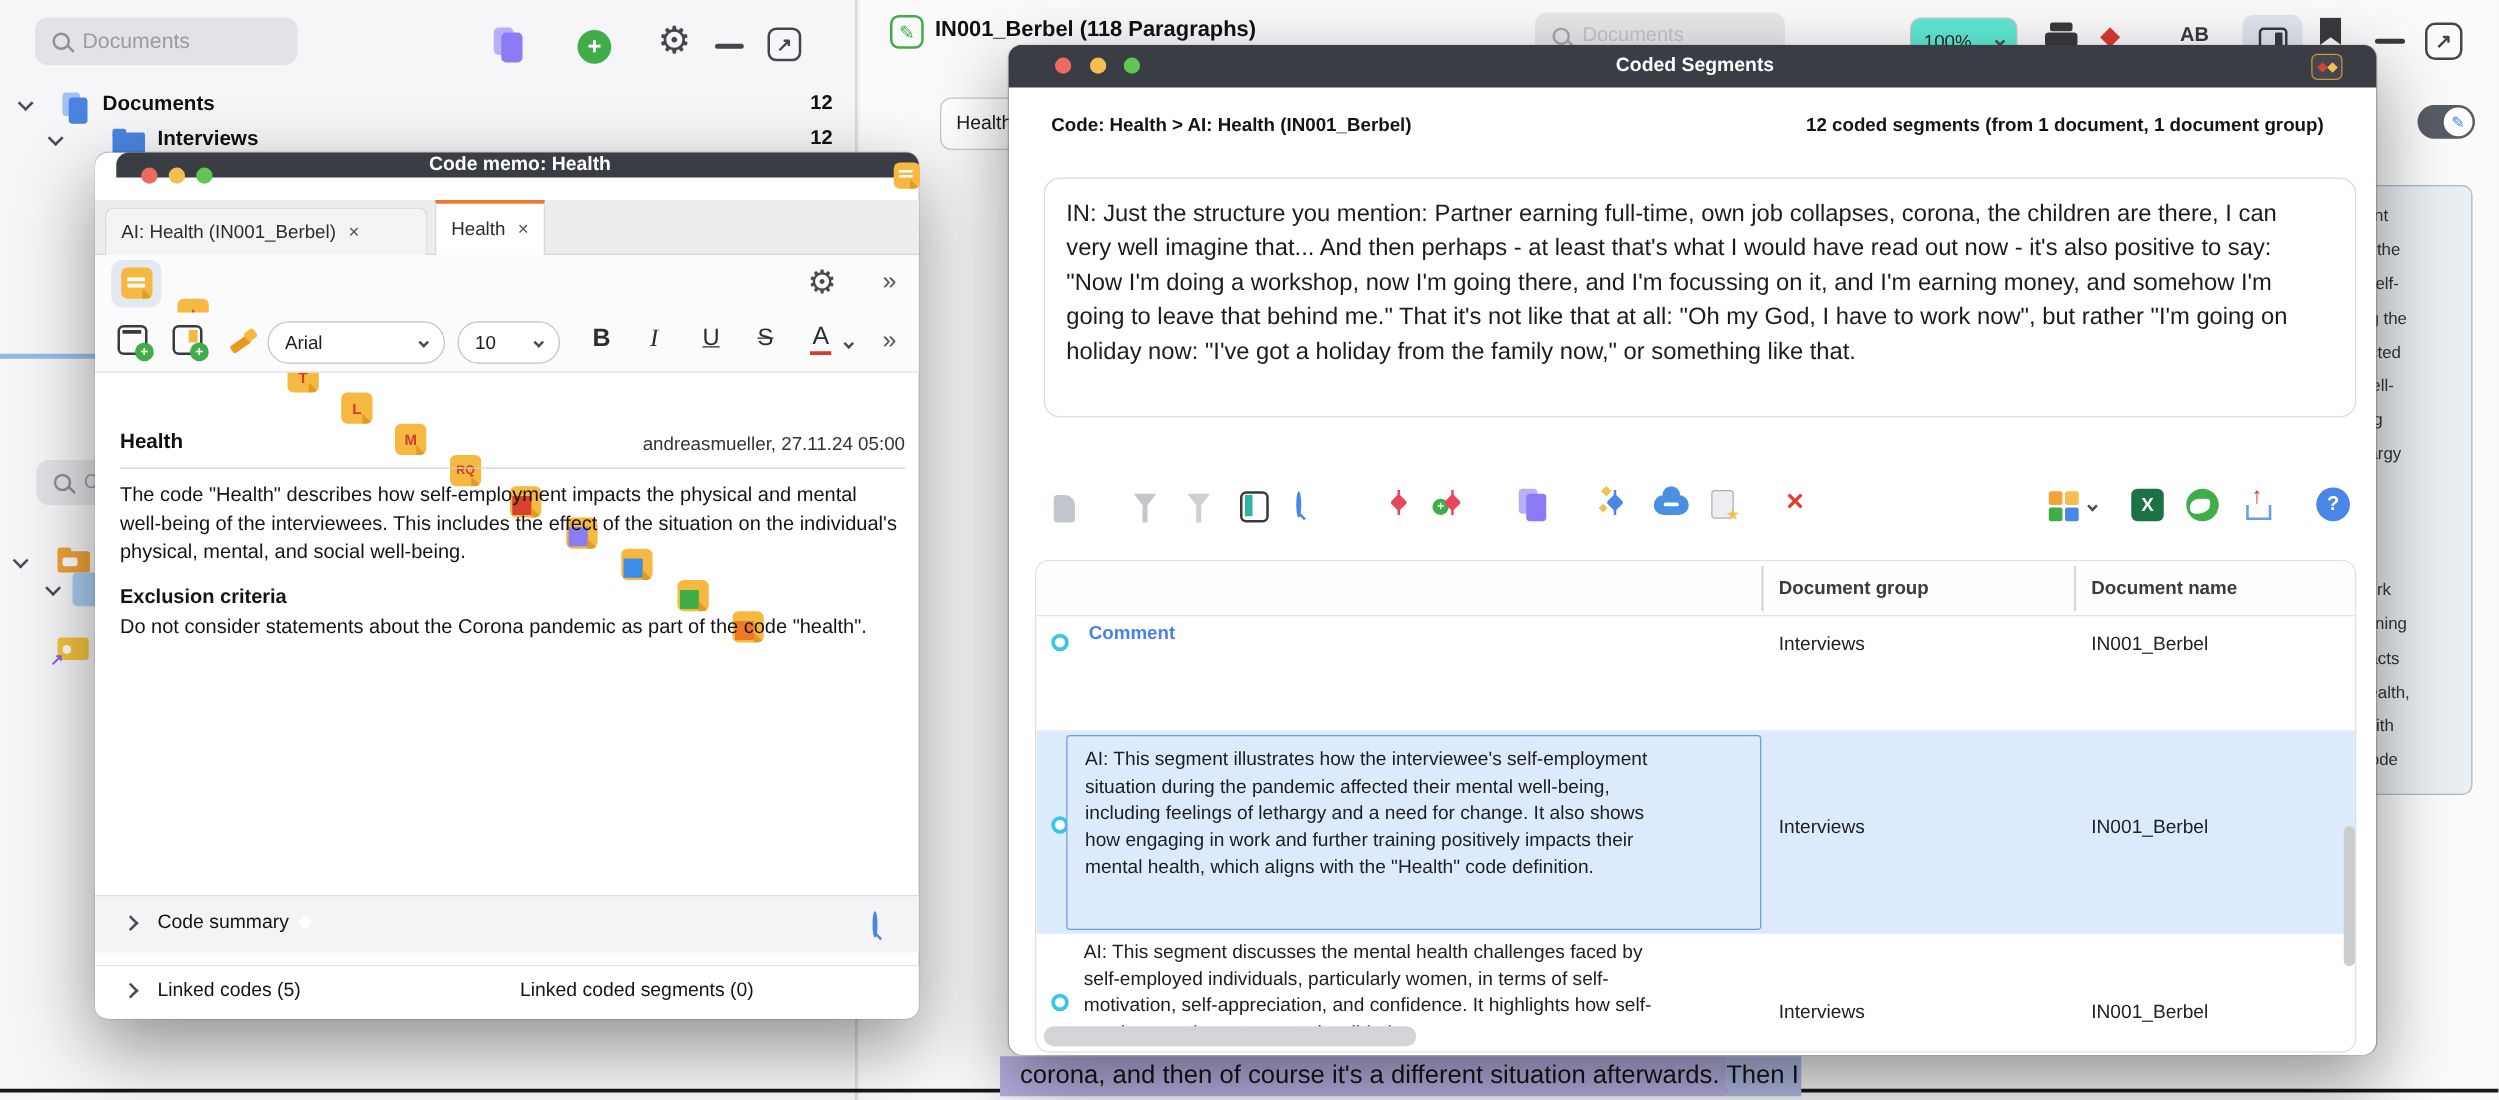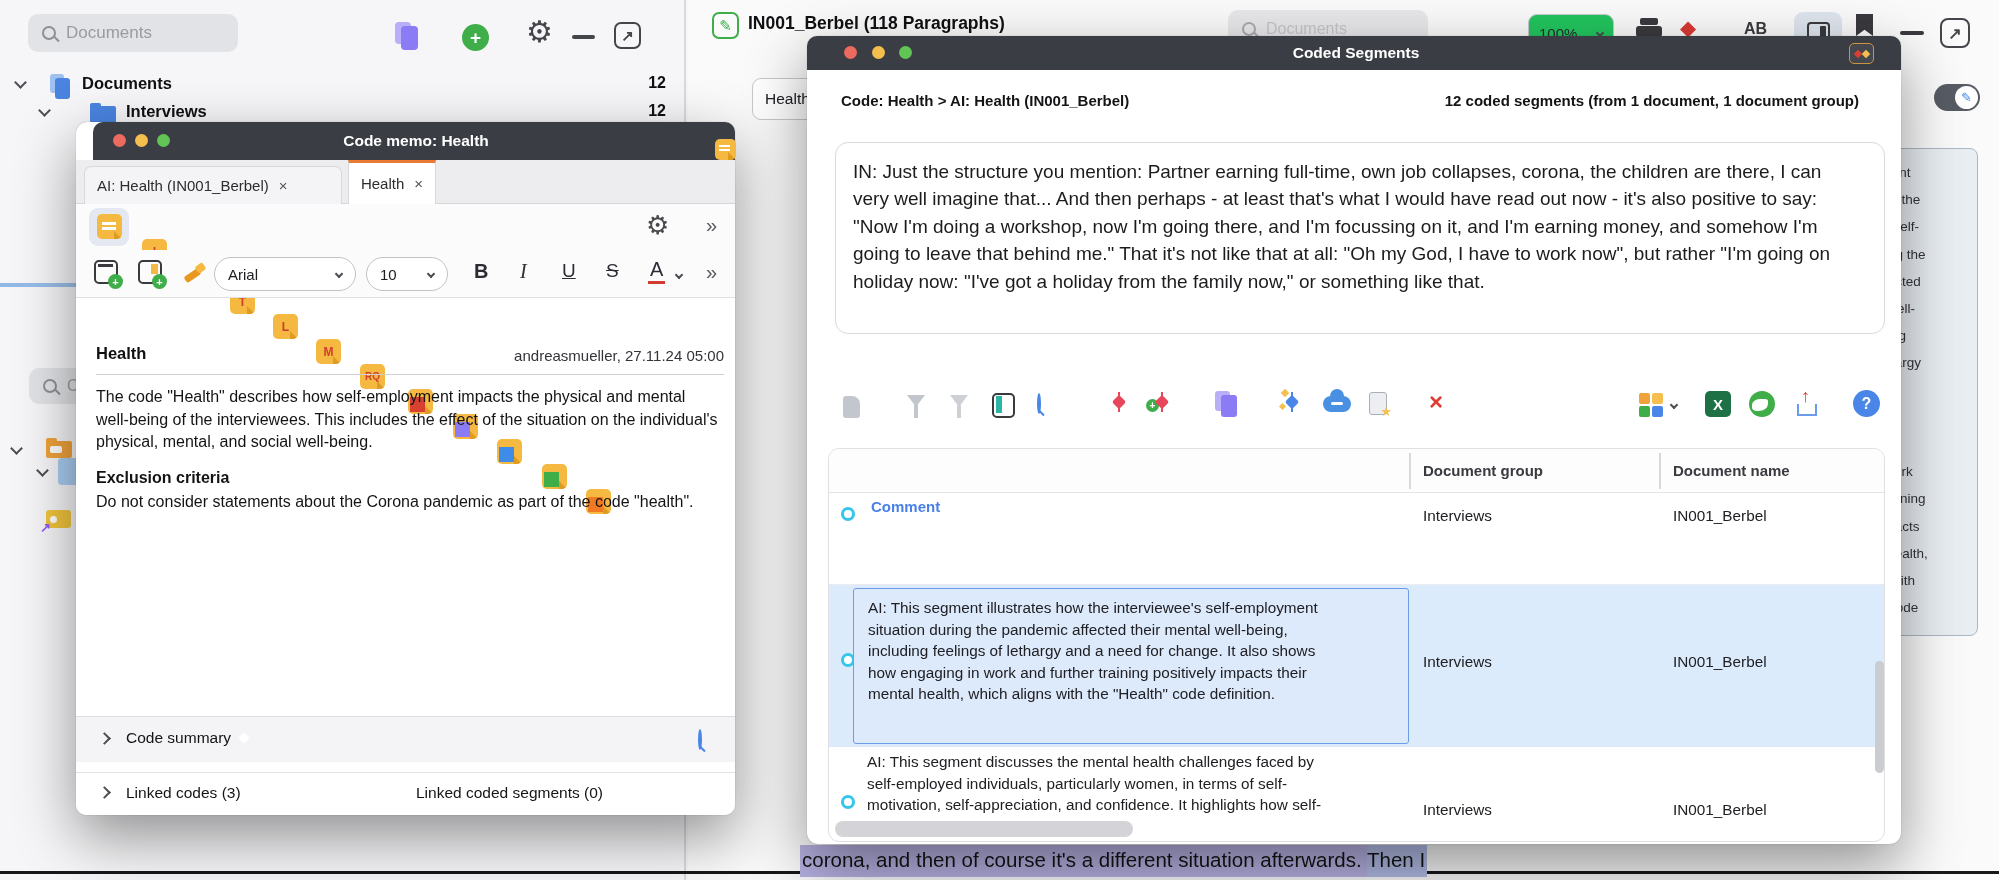--- a/index.html
+++ b/index.html
@@ -120,21 +120,21 @@
 
     <div class="abs" style="left:64px;top:78px;width:160px;height:42px;background:#fff;border:1.6px solid #c8c8cd;border-radius:9px;display:flex;align-items:center;padding:0 12px;">
       <span style="font-size:15.5px;color:#202024;white-space:nowrap;">Health &gt; AI</span>
     </div>
 
     <div class="abs pill" style="left:540px;top:10px;width:200px;height:38px;opacity:.75;">
       <span class="mag"></span>
       <span style="font-size:16px;color:#b3b4b9;">Documents</span>
     </div>
 
-    <div class="abs" style="left:840px;top:14px;width:86px;height:38px;background:#22c55e;border:1.6px solid #c8c8cd;border-radius:9px;display:flex;align-items:center;justify-content:space-between;padding:0 10px;">
+    <div class="abs" style="left:840px;top:14px;width:86px;height:38px;background:#5eead4;border:1.6px solid #c8c8cd;border-radius:9px;display:flex;align-items:center;justify-content:space-between;padding:0 10px;">
       <span style="font-size:15px;color:#2b2b2f;">100%</span>
       <span class="chv sm"></span>
     </div>
 
     <div class="abs" style="left:948px;top:18px;width:26px;height:24px;">
       <span class="abs" style="left:4px;top:0;width:18px;height:7px;background:#3a3a3e;border-radius:2px;"></span>
       <span class="abs" style="left:0;top:8px;width:26px;height:11px;background:#3a3a3e;border-radius:3px;"></span>
       <span class="abs" style="left:5px;top:16px;width:16px;height:8px;background:#fff;border:2px solid #3a3a3e;border-radius:1px;"></span>
     </div>
     <div class="abs" style="left:992px;top:16px;color:#d93a32;font-size:21px;">◆</div>
@@ -171,25 +171,25 @@
         <div>al health,</div>
         <div>ns with</div>
         <div>h" code</div>
       </div>
     </div>
   </div>
 
   <div class="abs" style="left:0;top:871px;width:1999px;height:3px;background:#17171a;"></div>
 
   <div class="abs" style="left:800px;top:848px;width:1199px;height:32px;font-size:20.5px;font-weight:500;color:#141416;white-space:nowrap;">
-    <span style="background:#b6b1e2;padding:3px 0 6px 2px;">corona, and then of course it's a different situation afterwards. </span><span style="background:#b2bce6;padding:3px 2px 6px 0;">Then I</span>
+    <span style="background:#b6b1e2;padding:3px 0 6px 16px;">corona, and then of course it's a different situation afterwards. </span><span style="background:#b2bce6;padding:3px 2px 6px 0;">Then I</span>
   </div>
 
   <div class="win" style="left:76px;top:122px;width:659px;height:693px;">
-    <div class="titlebar" style="height:38px;margin-left:17px;">
+    <div class="titlebar" style="height:20px;margin-left:17px;">
       <span class="traffic abs" style="left:20px;top:12px;background:#ed6a5e;"></span>
       <span class="traffic abs" style="left:42px;top:12px;background:#f4bf4f;"></span>
       <span class="traffic abs" style="left:64px;top:12px;background:#61c454;"></span>
       <span class="title">Code memo: Health</span>
       <span class="abs sticky" style="left:622px;top:8px;width:21px;height:21px;">
           <span style="position:absolute;left:4px;top:6px;width:11px;height:2px;background:#fff;box-shadow:0 4px 0 #fff;"></span>
         </span>
     </div>
 
     <div class="abs" style="left:0;top:38px;width:659px;height:44px;background:#ededf0;border-bottom:1.5px solid #d5d5da;">
@@ -282,21 +282,21 @@
     <div class="abs" style="left:0;top:594px;width:659px;height:46px;background:#f4f4f6;border-top:1.5px solid #dcdce0;">
       <span class="chv r abs" style="left:24px;top:17px;"></span>
       <span class="abs" style="left:50px;top:12px;font-size:15.5px;color:#141417;">Code summary</span>
       <span class="sparkle abs" style="left:168px;top:12px;width:21px;height:21px;"></span>
       <span class="mag blue abs" style="left:622px;top:14px;width:15px;height:15px;"></span>
     </div>
 
     <div class="abs" style="left:20px;top:369px;width:622px;font-size:16px;line-height:22.6px;color:#141417;">Do not consider statements about the Corona pandemic as part of the code "health".</div>
     <div class="abs" style="left:0;top:650px;width:659px;height:43px;background:#fff;border-top:1.5px solid #e2e2e6;border-radius:0 0 10px 10px;">
       <span class="chv r abs" style="left:24px;top:15px;"></span>
-      <span class="abs" style="left:50px;top:11px;font-size:15.5px;color:#141417;">Linked codes (3)</span>
+      <span class="abs" style="left:50px;top:11px;font-size:15.5px;color:#141417;">Linked codes (5)</span>
       <span class="abs" style="left:340px;top:11px;font-size:15.5px;color:#141417;">Linked coded segments (0)</span>
     </div>
   </div>
 
   <div class="win" style="left:807px;top:36px;width:1094px;height:808px;">
     <div class="titlebar" style="height:34px;">
       <span class="traffic abs" style="left:37px;top:10px;background:#ed6a5e;"></span>
       <span class="traffic abs" style="left:65px;top:10px;background:#f4bf4f;"></span>
       <span class="traffic abs" style="left:92px;top:10px;background:#61c454;"></span>
       <span class="title">Coded Segments</span>

